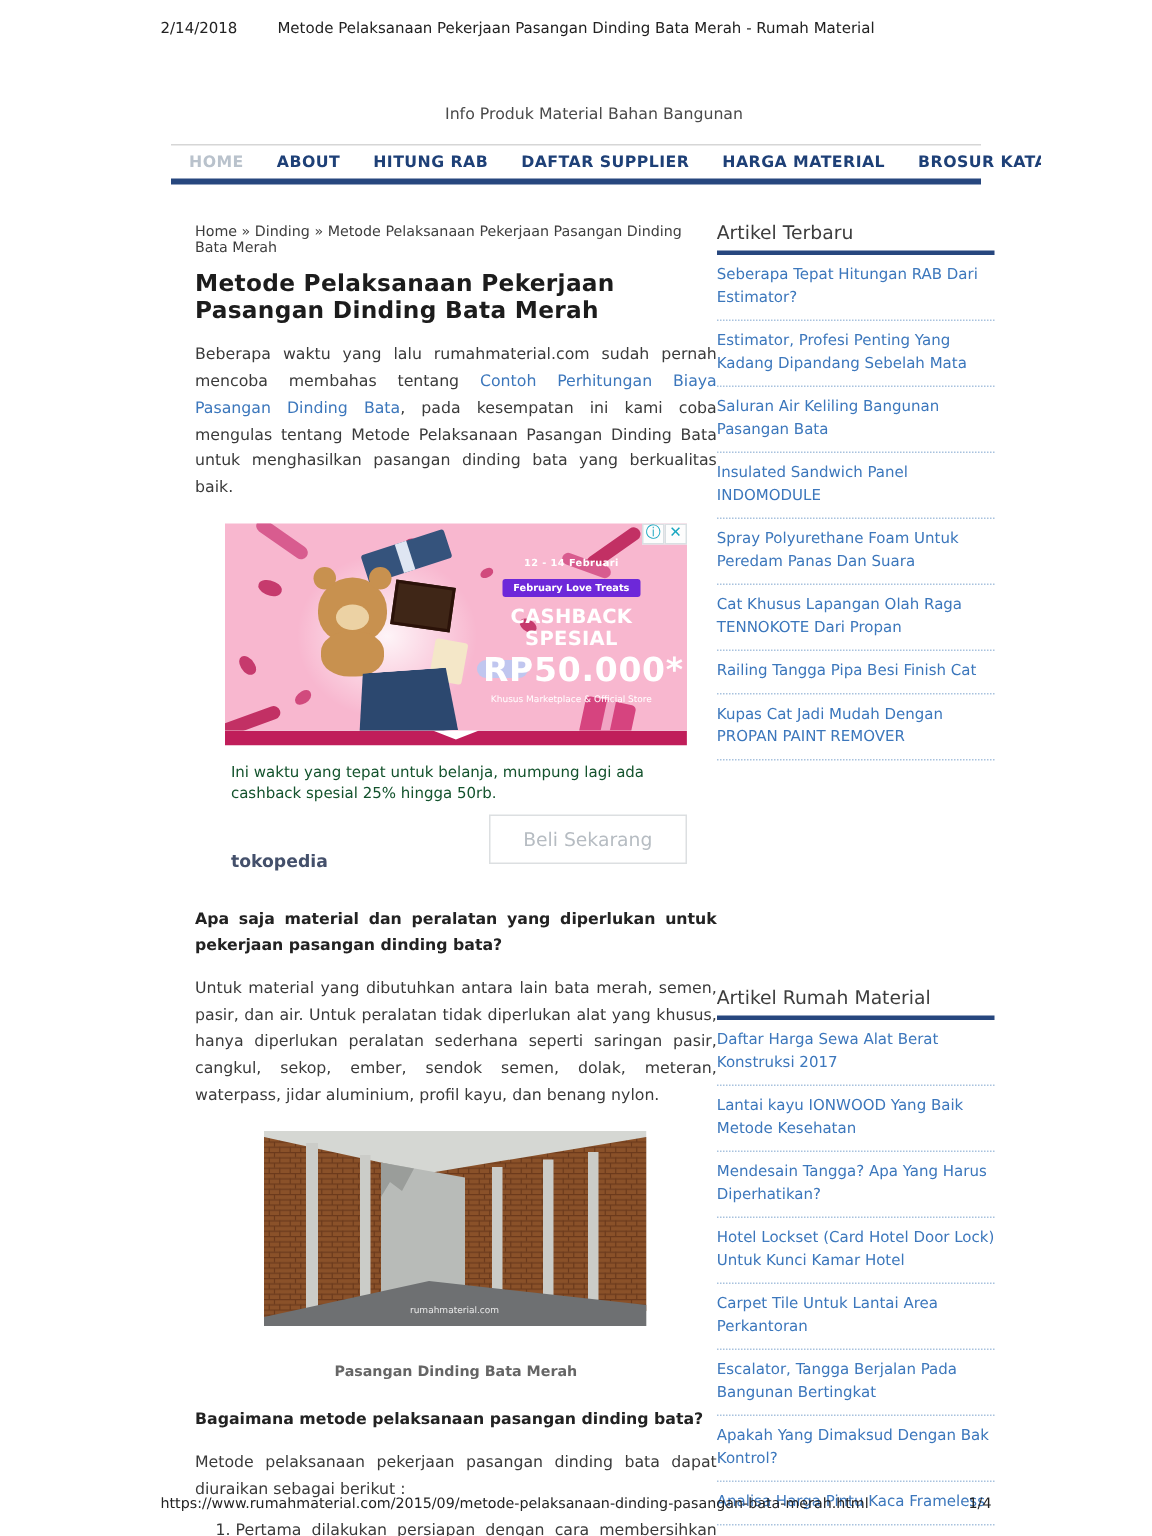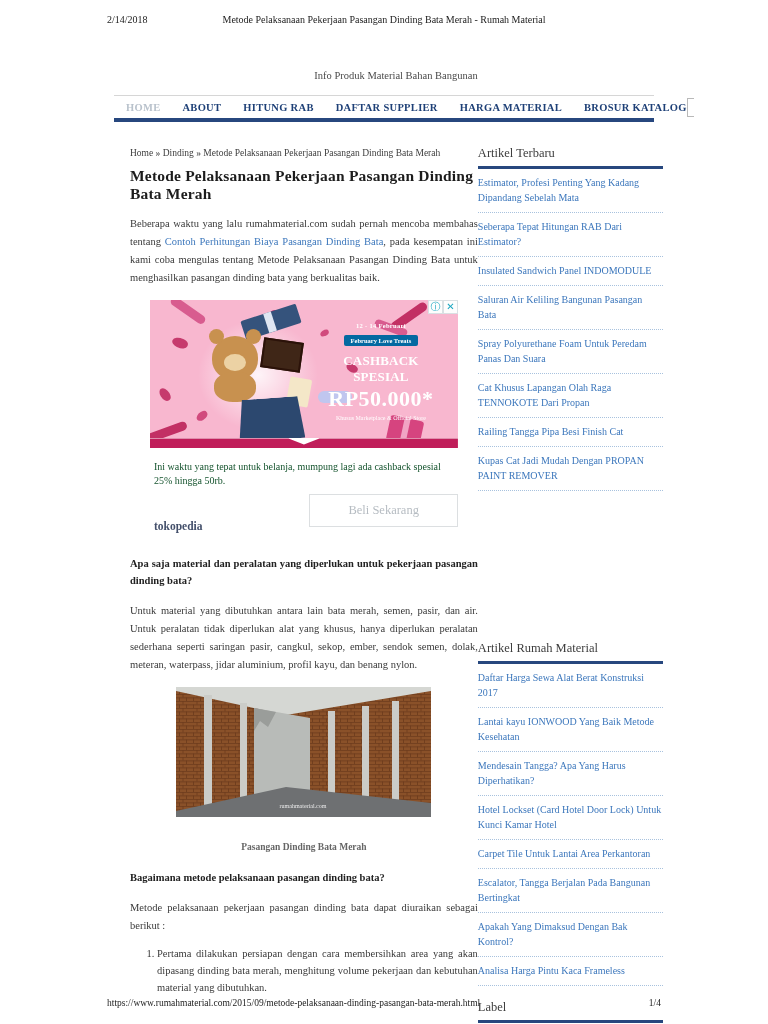--- a/index.html
+++ b/index.html
@@ -1,18 +1,18 @@
 <!DOCTYPE html>
 <html><head>
 <meta charset="utf-8">
 <style>
   * { margin:0; padding:0; box-sizing:border-box; }
   html,body { background:#fff; }
   body { font-family:"DejaVu Sans","Liberation Sans",sans-serif; color:#333; }
-  .page { position:relative; width:620px; height:1024px; margin:0 auto; background:#fff; overflow:hidden;font-family:Liberation Serif, serif; }
+  .page { position:relative; width:620px; height:1024px; margin:0 auto; background:#fff; overflow:hidden; }
 
   
   .print-header { position:absolute; top:14px; left:33px; right:33px; font-size:10px; color:#222; }
   .print-header .pdate { position:absolute; left:0; top:0; }
   .print-header .ptitle { display:block; text-align:center; }
   .print-footer { position:absolute; bottom:16px; left:33px; right:33px; font-size:9.5px; color:#222; }
   .print-footer .purl { position:absolute; left:0; bottom:0; }
   .print-footer .pnum { position:absolute; right:0; bottom:0;text-align:right; }
 
   
@@ -77,35 +77,35 @@
   .bear .body { position:absolute; left:2px; top:36px; width:42px; height:30px; background:#c8914f; border-radius:45%; }
   .choco { position:absolute; left:112px; top:40px; width:40px; height:30px; background:#3f2617;
            transform:rotate(8deg); border:2px solid #2b1209; }
   .perfume { position:absolute; left:138px; top:78px; width:22px; height:28px; background:#f4e7c8;
              transform:rotate(10deg); border-radius:2px; }
   .watch { position:absolute; left:118px; top:108px; width:22px; height:22px; background:#fff;
            border:4px solid #3c3c3c; border-radius:50%; }
   .ring { position:absolute; left:96px; top:104px; width:14px; height:14px; background:#fff; border:3px solid #c9a33a; border-radius:50%; }
   .ad-promo { position:absolute; left:172px; top:22px; width:118px; text-align:center; color:#fff; }
   .ad-daterange { font-size:6.5px; font-weight:bold; letter-spacing:.3px; }
-  .ad-badge { display:inline-block; margin-top:4px; background:#0369a1; color:#fff; font-size:6.5px;
+  .ad-badge { display:inline-block; margin-top:4px; background:#6d28d9; color:#fff; font-size:6.5px;
               font-weight:bold; padding:2px 7px; border-radius:2px; }
   .ad-headline { margin-top:6px; font-size:13px; font-weight:bold; letter-spacing:.2px; }
   .ad-amount { position:relative; margin-top:1px; font-size:22px; font-weight:bold; letter-spacing:.5px; }
   .ad-amount .pill { position:absolute; left:-4px; top:5px; width:34px; height:12px; background:#b9c8f2;
                      border-radius:7px; opacity:.9; }
   .ad-amount .amt { position:relative; }
   .ad-subtext { margin-top:3px; font-size:6px; }
   .ad-band { height:10px; background:#c01e5a;
              clip-path:polygon(0 0,45% 0,50% 60%,55% 0,100% 0,100% 100%,0 100%); }
   .ad-message { padding:12px 4px 2px 4px; color:#14532d; font-size:10px; line-height:1.4; }
   .ad-footer { position:relative; height:44px; margin-top:4px; }
   .tokopedia { position:absolute; left:4px; bottom:6px; font-size:11.5px; font-weight:bold; color:#44506b; }
   .buy-btn { position:absolute; right:0; top:0; background:#fff; border:1px solid #dcdfe1; color:#b6bcc2;
-             font-size:12.5px; padding:8px 38px; font-family:inherit; cursor:pointer; }
+             font-size:12.5px; padding:8px 22px; font-family:inherit; cursor:pointer; }
 
   
   .wall-figure { display:block; width:255px; margin:14px auto 0; }
   .fig-caption { margin-top:25px; text-align:center; font-size:9.5px; font-weight:bold; color:#666; }
 
   ol.steps { margin:10px 0 0 0; padding-left:27px; }
   ol.steps li { font-size:10.5px; line-height:1.65; text-align:justify; color:#3a3a3a; margin-bottom:5px; }
 
   
   .side-section { margin-top:24px; }
@@ -228,24 +228,24 @@
       <p class="body-text">Metode pelaksanaan pekerjaan pasangan dinding bata dapat diuraikan sebagai berikut :</p>
       <ol class="steps" id="steps">
           <li>Pertama dilakukan persiapan dengan cara membersihkan area yang akan dipasang dinding bata merah, menghitung volume pekerjaan dan kebutuhan material yang dibutuhkan.</li>
         </ol>
     </main>
 
     <aside>
       <div class="side-section first">
         <div class="side-heading">Artikel Terbaru</div>
         <div id="recent-list">
+            <div class="side-link">Seberapa Tepat Hitungan RAB Dari Estimator?</div>
             <div class="side-link">Estimator, Profesi Penting Yang Kadang Dipandang Sebelah Mata</div>
-            <div class="side-link">Seberapa Tepat Hitungan RAB Dari Estimator?</div>
+            <div class="side-link">Saluran Air Keliling Bangunan Pasangan Bata</div>
             <div class="side-link">Insulated Sandwich Panel INDOMODULE</div>
-            <div class="side-link">Saluran Air Keliling Bangunan Pasangan Bata</div>
             <div class="side-link">Spray Polyurethane Foam Untuk Peredam Panas Dan Suara</div>
             <div class="side-link">Cat Khusus Lapangan Olah Raga TENNOKOTE Dari Propan</div>
             <div class="side-link">Railing Tangga Pipa Besi Finish Cat</div>
             <div class="side-link">Kupas Cat Jadi Mudah Dengan PROPAN PAINT REMOVER</div>
           </div>
       </div>
       <div class="side-section gap-large">
         <div class="side-heading">Artikel Rumah Material</div>
         <div id="articles-list">
             <div class="side-link">Daftar Harga Sewa Alat Berat Konstruksi 2017</div>

